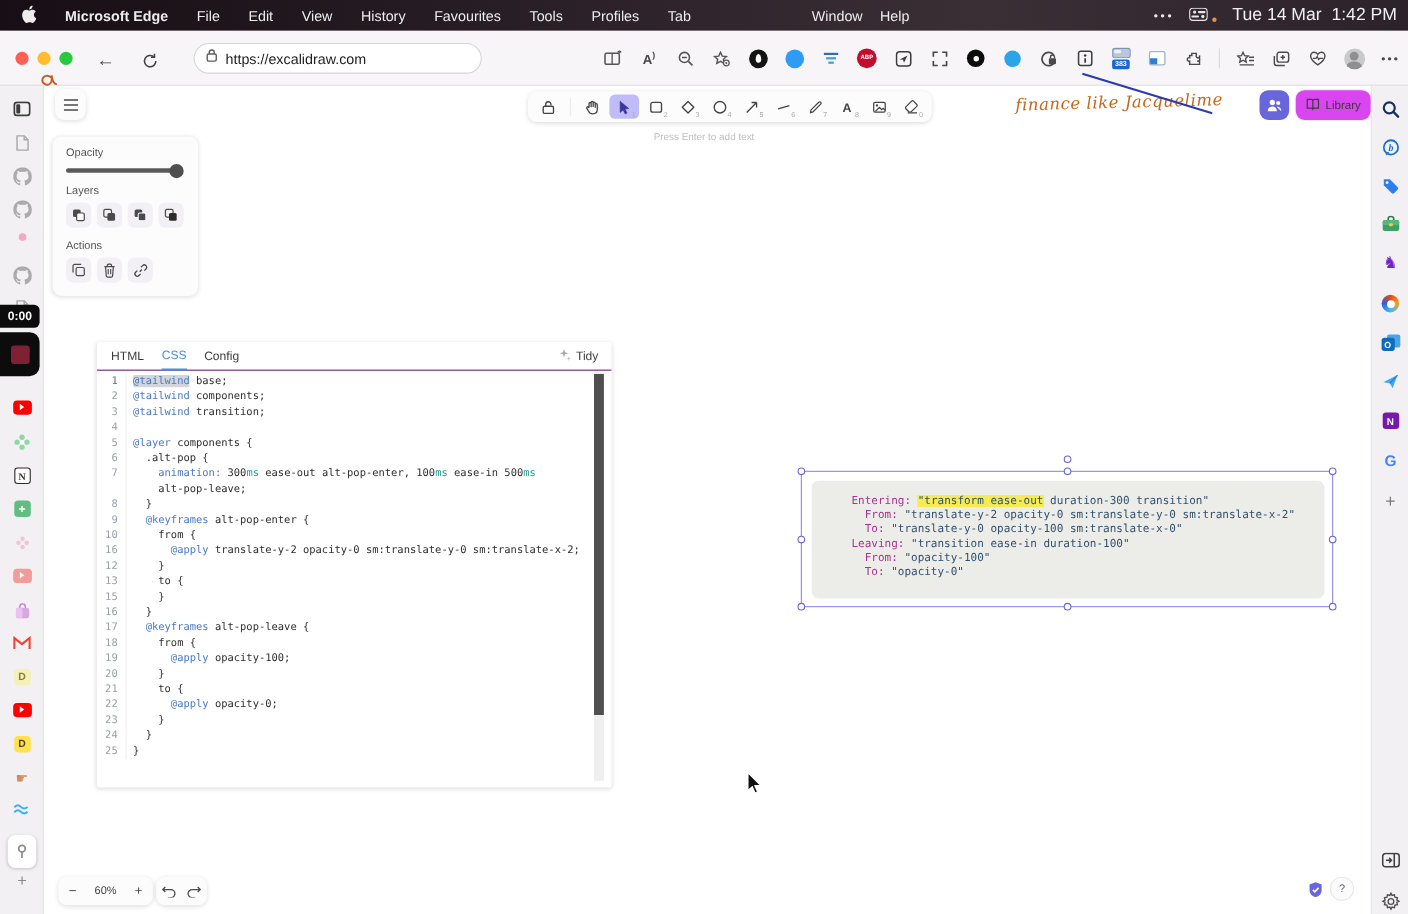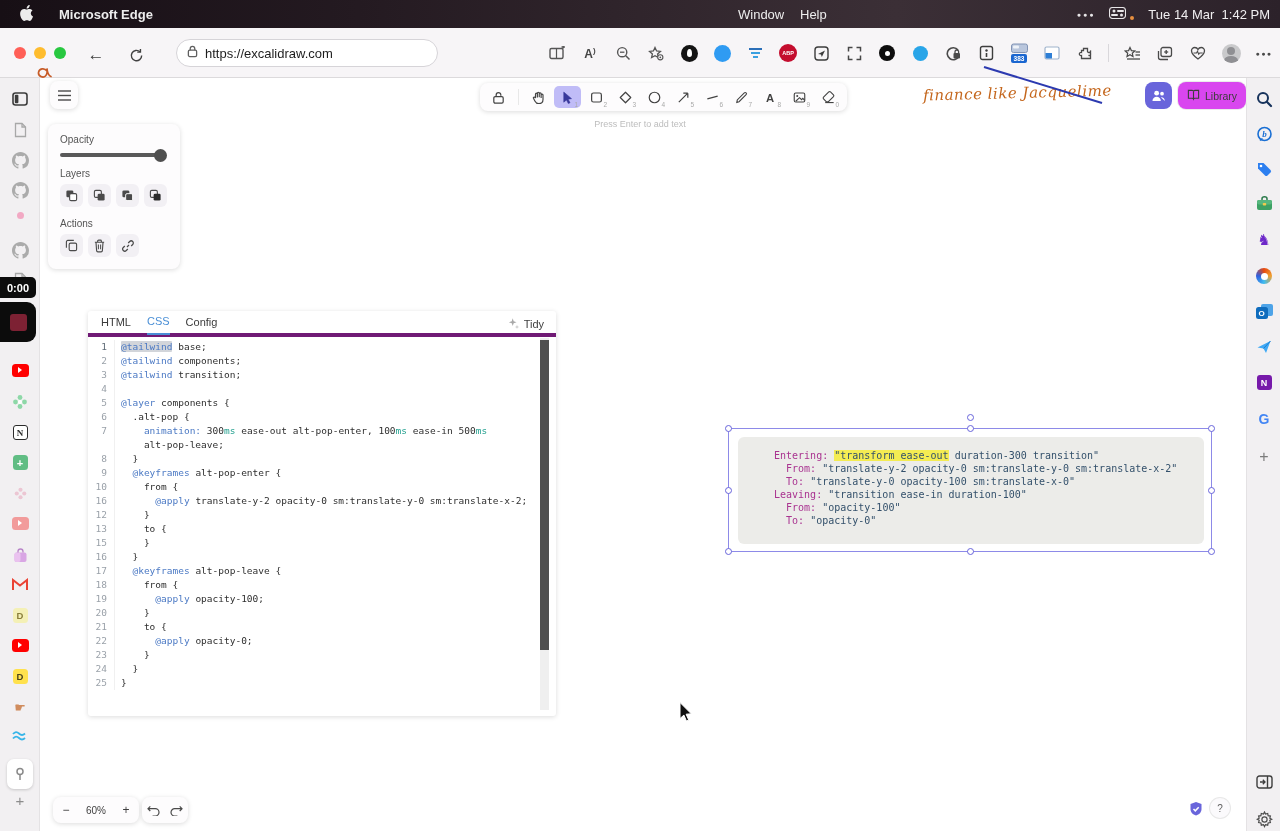--- a/index.html
+++ b/index.html
@@ -10,21 +10,21 @@
   .menubar{position:absolute;left:0;top:0;width:1280px;height:28px;
     background:linear-gradient(90deg,#170f15 0%,#241a21 28%,#3b2f36 70%,#2c222a 100%);
     display:flex;align-items:center;color:#ededed;font-size:13px}
   .mb-left{display:flex;align-items:center;gap:26px;margin-left:20px}
   .mb-app{font-weight:bold}
   .mb-item{cursor:default}
   .mb-window{position:absolute;left:738px}
   .mb-help{position:absolute;left:800px}
   .mb-right{position:absolute;right:10px;display:flex;align-items:center;gap:14px}
   .mb-dots{font-size:7px;letter-spacing:2px;color:#e8e6e8}
-  .mb-clock{font-size:13px;color:#f0eef0;white-space:pre}
+  .mb-clock{font-size:16px;color:#f0eef0;white-space:pre}
   .mb-orange-dot{width:4px;height:4px;border-radius:50%;background:#e8903f;display:inline-block;margin-left:-10px;margin-top:8px}
 
   
   .toolbar{position:absolute;left:0;top:28px;width:1280px;height:50px;background:#f7f5f7;border-bottom:1px solid #dcdadc}
   .traffic{position:absolute;left:14px;top:19px;display:flex;gap:8px}
   .tl{width:12px;height:12px;border-radius:50%}
   .nav{position:absolute;left:86px;top:15px;display:flex;gap:20px;align-items:center}
   .urlbar{position:absolute;left:176px;top:11px;width:262px;height:28px;background:#fff;border:1px solid #d6d4d8;border-radius:14px;display:flex;align-items:center;padding:0 10px;gap:7px}
   .urltext{font-size:13px;color:#1d1d1d}
   .extrow{position:absolute;right:6px;top:11px;height:28px;display:flex;align-items:center;gap:13px}
@@ -60,21 +60,21 @@
   .toolbtn.active{background:#c0bcf7}
   .tshort{position:absolute;right:3px;bottom:0px;font-size:6.5px;color:#a9a9a9}
   .tooldiv{width:1px;height:16px;background:#e8e8e8;margin:0 4px}
   .hint{position:absolute;left:520px;top:41px;width:160px;text-align:center;font-size:9px;color:#bdbdbd}
   .collab{position:absolute;left:1105px;top:4px;width:27px;height:27px;background:#6965db;border:none;border-radius:8px;display:flex;align-items:center;justify-content:center;cursor:pointer}
   .library{position:absolute;left:1138px;top:4px;height:27px;background:#d946ef;border:none;border-radius:8px;box-shadow:0 0 0 1px #ebebeb;display:flex;align-items:center;gap:5px;padding:0 9px;cursor:pointer;font-size:10.5px;color:#3c3c3c}
   .annotation{position:absolute;left:883px;top:6px;font-family:"DejaVu Serif",serif;font-style:italic;font-size:15px;color:#c4661c;letter-spacing:.5px;transform:rotate(-1.5deg);white-space:nowrap}
 
   
   .editor{position:absolute;left:48px;top:233px;width:468px;height:405px;background:#fff;border-radius:3px;box-shadow:0 1px 5px rgba(0,0,0,.14);overflow:hidden}
-  .etabs{height:26px;display:flex;align-items:center;padding-left:13px;gap:16px;border-bottom:4px solid #701a75;position:relative}
+  .etabs{height:26px;display:flex;align-items:center;padding-left:13px;gap:16px;border-bottom:1px solid #701a75;position:relative}
   .etab{font-size:11px;color:#3a3a3a;background:none;border:none;cursor:pointer;height:26px;padding:0}
   .etab.active{color:#4a8fd6;border-bottom:2px solid #4a8fd6}
   .tidy{position:absolute;right:12px;top:0;height:26px;display:flex;align-items:center;gap:4px;font-size:11px;color:#3f3f3f;background:none;border:none;cursor:pointer}
   .codewrap{position:relative;padding-top:3px}
   .crow{display:flex;height:14px;font-family:"DejaVu Sans Mono",monospace;font-size:9.5px;line-height:14px}
   .gut{width:27px;text-align:right;padding-right:7px;color:#9aa1a9;flex:none;border-right:1px solid #f0f0f0;margin-right:6px}
   .crow:first-child .gut{color:#5f6b76}
   .cline{margin:0;white-space:pre;font:inherit}
   .tk-at{color:#4b79c4}.tk-unit{color:#23a08f}.tk-p{color:#2e2e2e}
   .tk-sel{background:#d2d5da;border-radius:1px}
@@ -103,20 +103,30 @@
 <body>
 
 <div id="screen">
 
   <div class="menubar">
     <div class="mb-left">
       <span><svg width="13" height="16" viewBox="0 0 13 16">
             <path d="M10.8 8.6c0-2 1.6-3 1.7-3.1-.9-1.4-2.4-1.6-2.9-1.6-1.2-.1-2.4.7-3 .7-.6 0-1.6-.7-2.6-.7-1.3 0-2.6.8-3.2 2-1.4 2.4-.4 6 1 8 .7 1 1.5 2.1 2.5 2 1 0 1.4-.6 2.6-.6 1.2 0 1.6.6 2.6.6 1.1 0 1.8-1 2.4-2 .8-1.1 1.1-2.2 1.1-2.3 0 0-2.2-.9-2.2-3zM8.9 2.6c.5-.7.9-1.6.8-2.6-.8 0-1.7.5-2.3 1.2-.5.6-.9 1.5-.8 2.4.9.1 1.8-.4 2.3-1z" fill="#ececec"></path>
           </svg></span>
       <span class="mb-app">Microsoft Edge</span>
+      <span id="menu-items" style="display:flex;gap:26px">
+          <span class="mb-item">File</span>
+          <span class="mb-item">Edit</span>
+          <span class="mb-item">View</span>
+          <span class="mb-item">History</span>
+          <span class="mb-item">Favourites</span>
+          <span class="mb-item">Tools</span>
+          <span class="mb-item">Profiles</span>
+          <span class="mb-item">Tab</span>
+        </span>
     </div>
     <span class="mb-item mb-window">Window</span>
     <span class="mb-item mb-help">Help</span>
     <div class="mb-right">
       <span class="mb-dots">●●●</span>
       <span><svg width="17" height="12" viewBox="0 0 17 12">
             <rect x="0.5" y="0.5" width="16" height="11" rx="3" fill="none" stroke="#e8e6e8" stroke-width="1.1"></rect>
             <circle cx="5" cy="4" r="1.5" fill="#e8e6e8"></circle>
             <rect x="8" y="3" width="7" height="2" rx="1" fill="#e8e6e8"></rect>
             <rect x="2" y="7" width="7" height="2" rx="1" fill="#e8e6e8"></rect>

